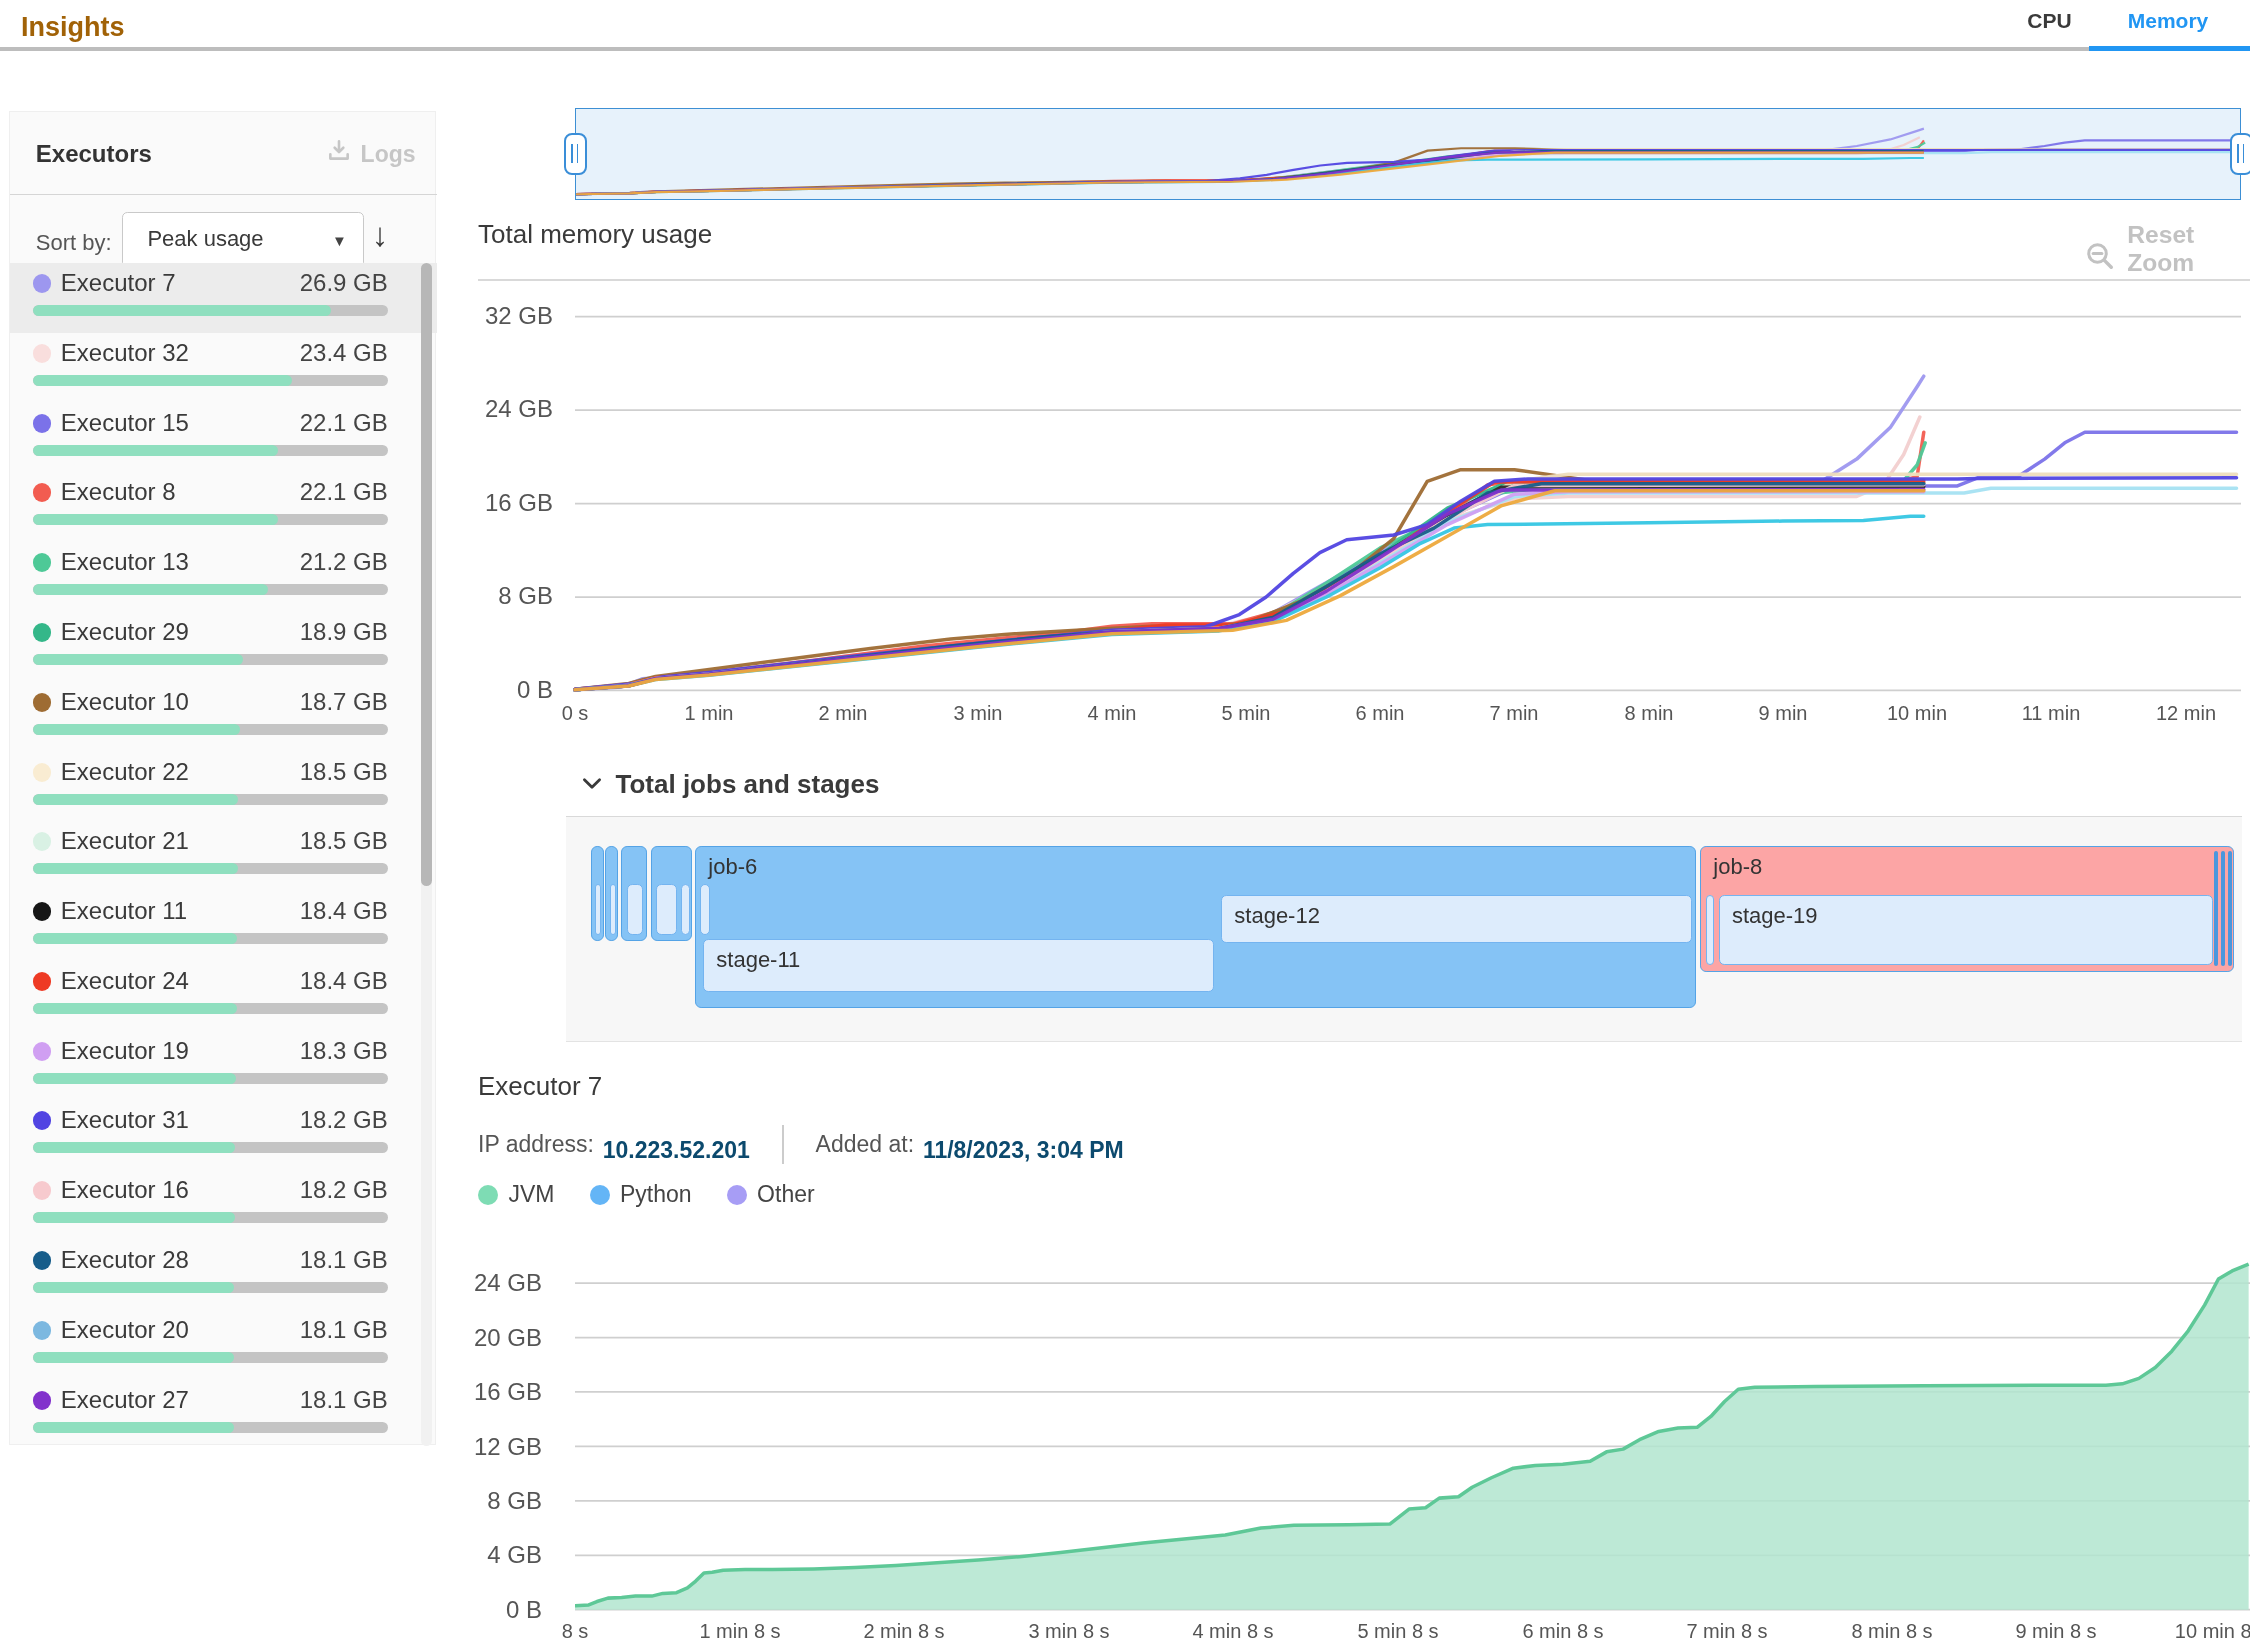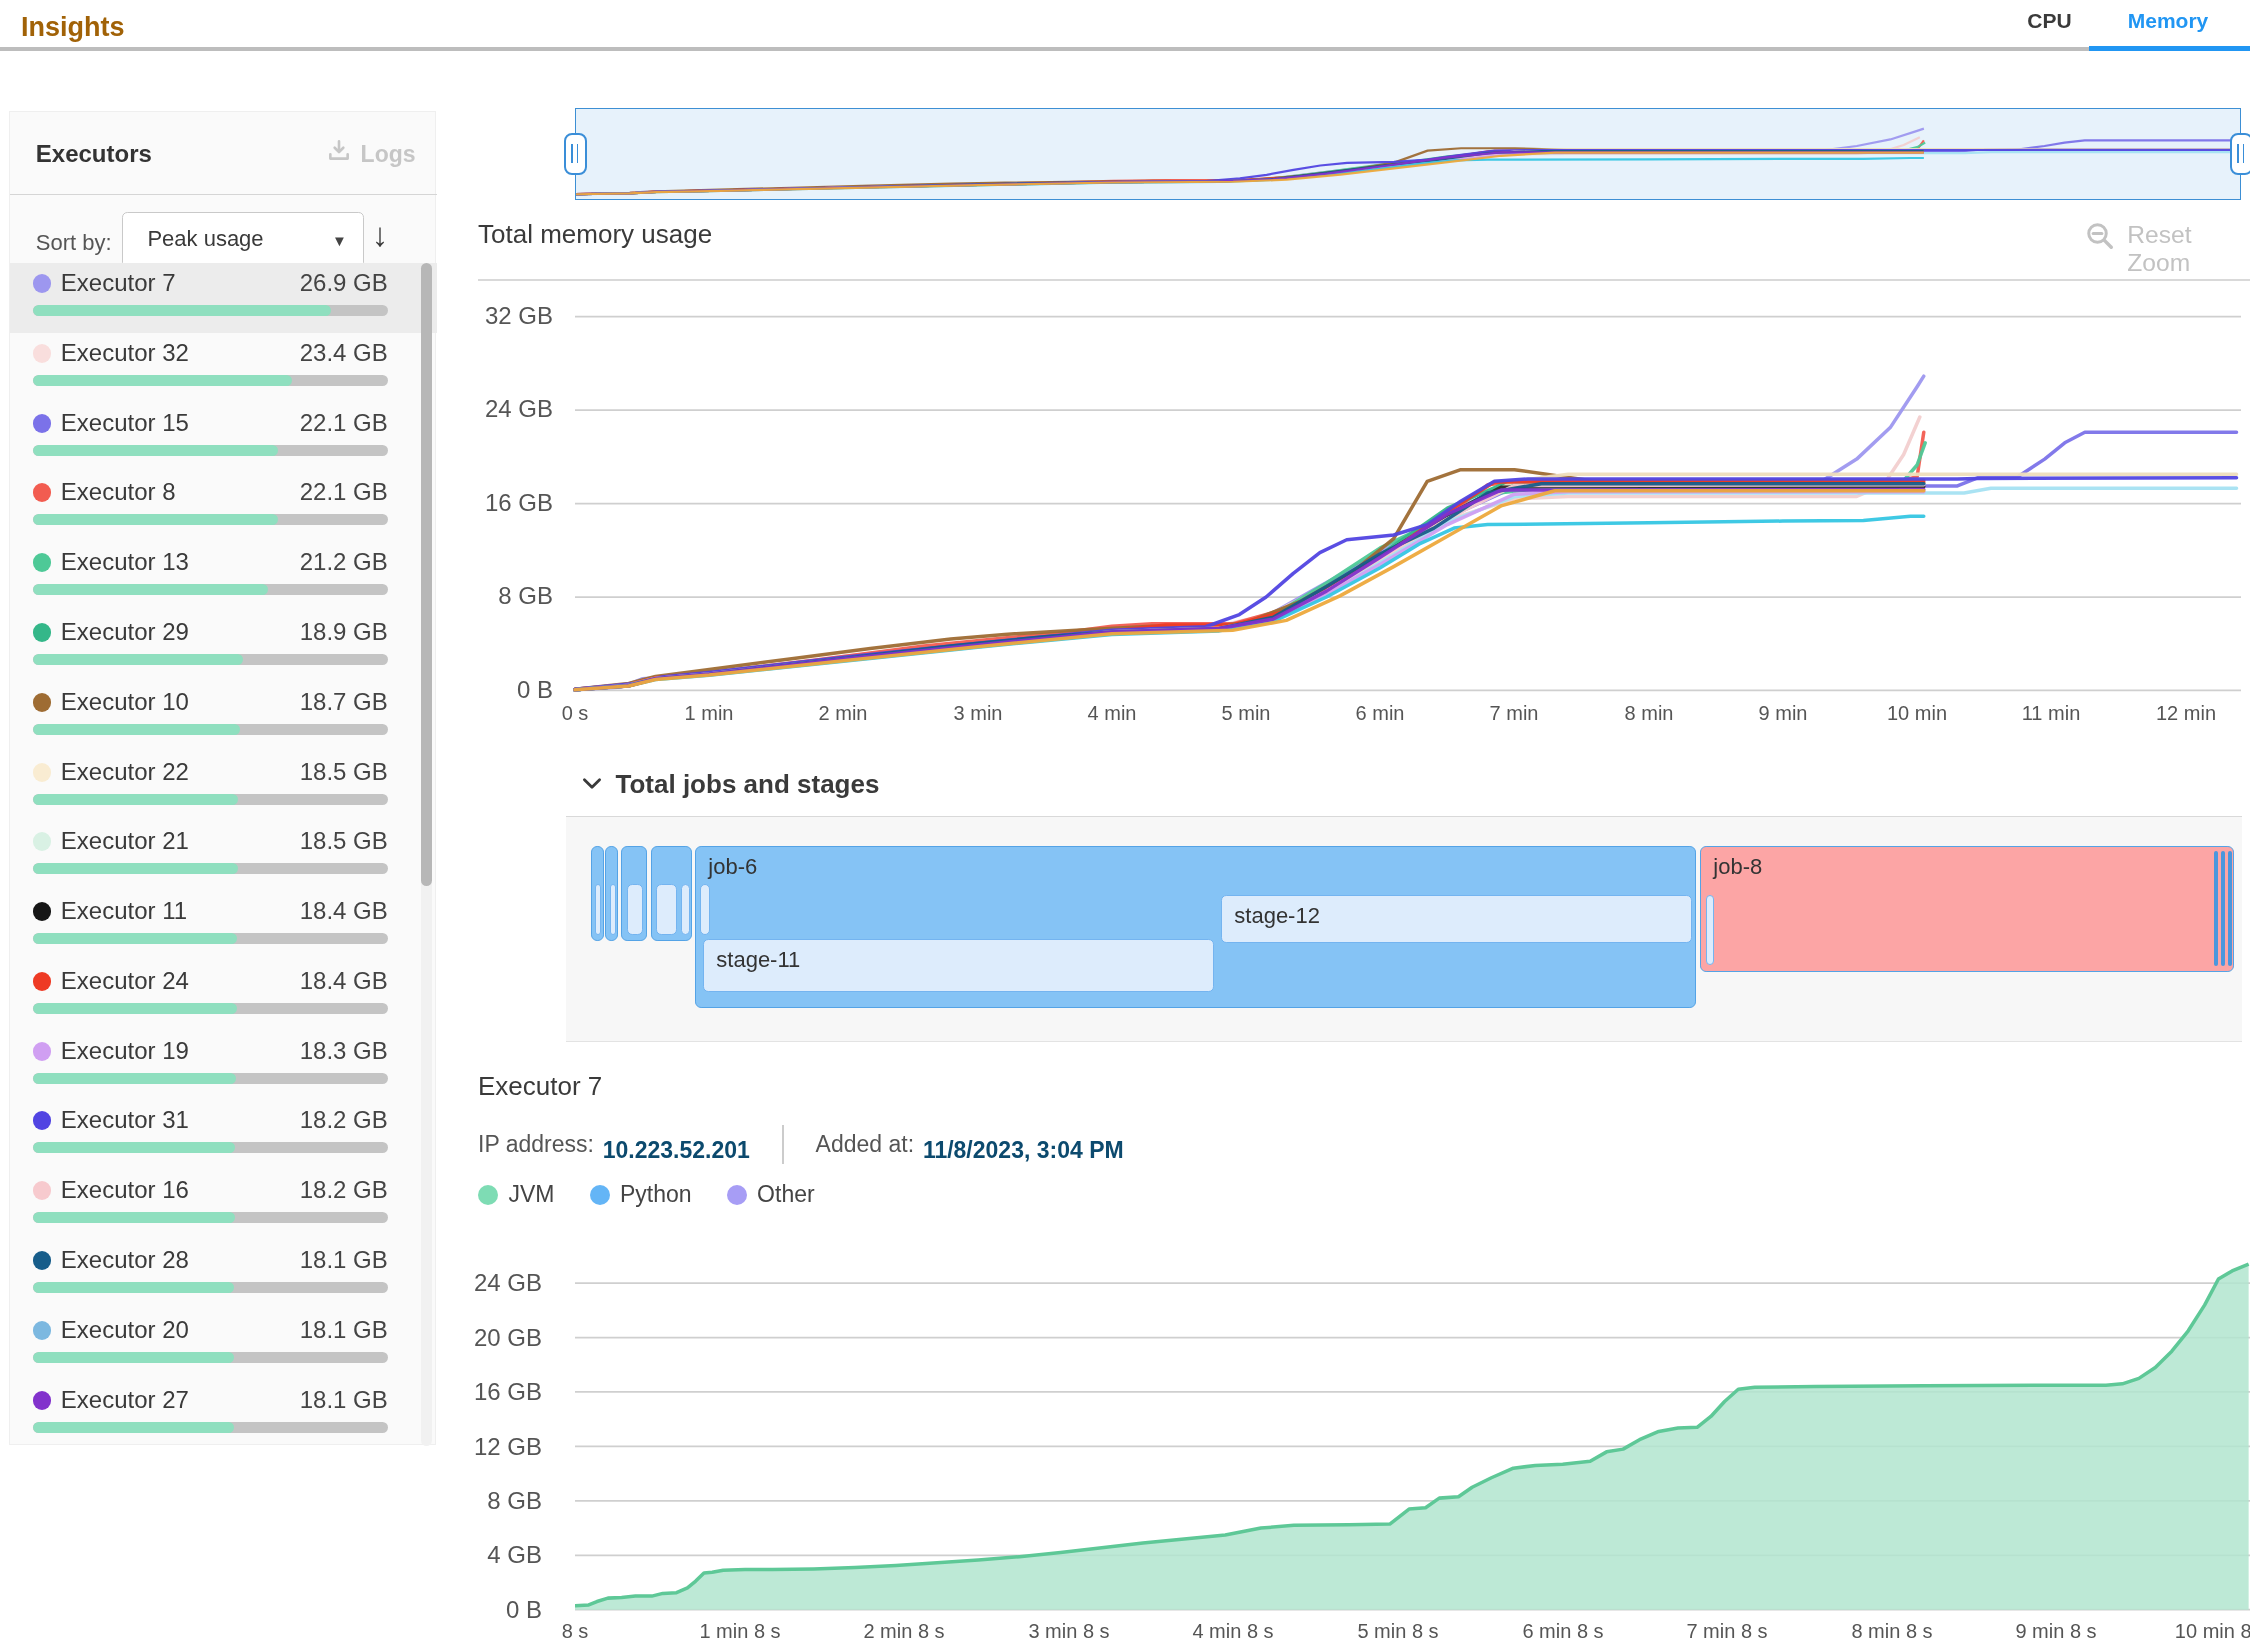--- a/index.html
+++ b/index.html
@@ -33,21 +33,21 @@
   #sb-scroll-track{left:411px;top:151px;width:11.4px;height:1183px;background:#f1f1f1;border-radius:6.1px;}
   #sb-scroll-thumb{left:411px;top:151px;width:11.4px;height:623px;background:#b7b7b7;border-radius:6.1px;cursor:pointer;}
   
   #brush{left:575px;top:108px;width:1666px;height:92px;box-sizing:border-box;border:1.8px solid #3d8fd4;background:#e7f2fb;cursor:crosshair;}
   .brush-handle{top:133px;width:23px;height:42px;background:#fff;border:2.6px solid #3a8ed8;border-radius:8px;box-sizing:border-box;cursor:ew-resize;}
   #brush-handle-left{left:564px;}
   #brush-handle-right{left:2230px;}
   .brush-grip{position:absolute;top:8.8px;width:1.8px;height:19.3px;background:#3a8ed8;}
   
   #mem-title{left:478px;top:219px;font-size:26px;font-weight:500;color:#3a3a3a;}
-  #reset-zoom{left:2085px;top:221px;display:flex;align-items:flex-start;gap:12.3px;color:#c2c2c2;font-size:24.6px;font-weight:400;cursor:pointer;}
+  #reset-zoom{left:2085px;top:221px;display:flex;align-items:flex-end;gap:12.3px;color:#c2c2c2;font-size:24.6px;font-weight:700;cursor:pointer;}
   #chart-top-border{left:478px;top:279px;width:1772px;height:1.8px;background:#d9d9d9;}
   .y-tick{position:absolute;width:79px;text-align:right;font-size:24px;color:#555;transform:translateY(-50%);}
   .x-tick{position:absolute;font-size:20px;color:#555;transform:translateX(-50%);white-space:nowrap;}
   
   #jobs-header{left:579px;top:769px;display:flex;align-items:center;gap:10.5px;cursor:pointer;}
   #jobs-title{font-size:26px;font-weight:600;color:#3a3a3a;}
   #jobs-panel{left:566px;top:816px;width:1676px;height:226px;background:#f7f7f7;border-top:1.8px solid #d9d9d9;border-bottom:0.9px solid #e3e3e3;box-sizing:border-box;}
   .job-bar{position:absolute;border-radius:6.1px;box-sizing:border-box;cursor:pointer;}
   .job-label{position:absolute;left:12.3px;top:7px;font-size:22px;color:#333;white-space:nowrap;}
   .stage-bar{position:absolute;border-radius:5.3px;box-sizing:border-box;cursor:pointer;}
@@ -334,20 +334,23 @@
         <div class="stage-bar" style="left: 525px; top: 48px; width: 471px; height: 48px; background: rgb(221, 236, 252); border: 1.8px solid rgb(116, 180, 240);">
           <div class="stage-label">stage-12</div>
         </div>
         <div class="stage-bar" style="left: 7px; top: 92px; width: 511px; height: 53px; background: rgb(221, 236, 252); border: 1.8px solid rgb(116, 180, 240);">
           <div class="stage-label">stage-11</div>
         </div>
       </div>
       <div class="job-bar" style="left: 1134px; top: 29px; width: 534px; height: 126px; background: #fca5a5; border: 1.8px solid rgb(84, 163, 230);">
         <div class="job-label">job-8</div>
         <div class="stage-bar" style="left: 5.3px; top: 48px; width: 8px; height: 70px; background: rgb(221, 236, 252); border: 1.8px solid rgb(116, 180, 240);"></div>
+        <div class="stage-bar" style="left: 17.6px; top: 48px; width: 494px; height: 70px; background: rgb(221, 236, 252); border: 1.8px solid rgb(116, 180, 240);">
+          <div class="stage-label">stage-19</div>
+        </div>
         <div class="job-stripe" style="left: 513px; top: 3.5px; width: 4.4px; height: 115px; background: rgb(74, 151, 221);"></div>
         <div class="job-stripe" style="left: 520px; top: 3.5px; width: 4.4px; height: 115px; background: rgb(74, 151, 221);"></div>
         <div class="job-stripe" style="left: 527px; top: 3.5px; width: 4.4px; height: 115px; background: rgb(74, 151, 221);"></div>
       </div>
     </div>
 
   <div class="abs" id="exec-detail-title">Executor 7</div>
   <div class="abs" id="exec-meta">
     <span class="nowrap">IP address:</span>
     <b class="nowrap">10.223.52.201</b>

